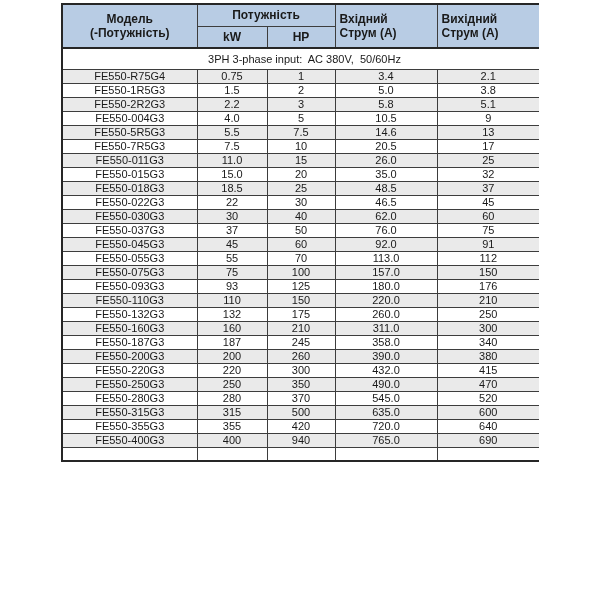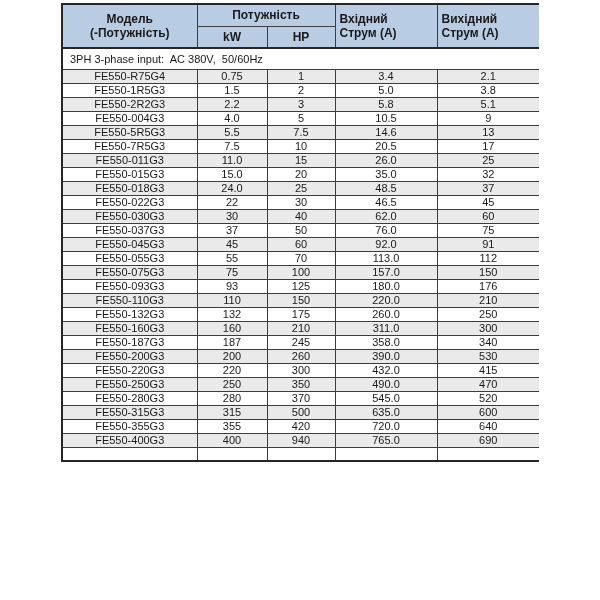--- a/index.html
+++ b/index.html
@@ -31,21 +31,21 @@
   thead tr{height:22px}
   thead th{
     background:var(--header-bg);
     font-size:12px;font-weight:bold;line-height:1.2;
   }
   .th-io{text-align:left;padding-left:4px}
   .hline{display:block}
   .section-row{height:21px}
   .section-row td{
     border-top:2px solid var(--outer-border);
-    text-align:left;padding-left:7px;font-size:11px;background:#ffffff;
+    text-align:center;padding-left:7px;font-size:11px;background:#ffffff;
   }
   #rows tr{height:14px}
   #rows td{font-size:11px}
   #rows tr:nth-child(odd){background:var(--alt-row-bg)}
   #rows tr:nth-child(even){background:#ffffff}
   .col-kw,.col-output_a{font-weight:normal}
   .partial{height:14px;background:#ffffff}
 </style>
 </head>
 <body>
@@ -137,21 +137,21 @@
         </tr>
         <tr>
           <td class="col-model">FE550-015G3</td>
           <td class="col-kw">15.0</td>
           <td class="col-hp">20</td>
           <td class="col-input_a">35.0</td>
           <td class="col-output_a">32</td>
         </tr>
         <tr>
           <td class="col-model">FE550-018G3</td>
-          <td class="col-kw">24.0</td>
+          <td class="col-kw">18.5</td>
           <td class="col-hp">25</td>
           <td class="col-input_a">48.5</td>
           <td class="col-output_a">37</td>
         </tr>
         <tr>
           <td class="col-model">FE550-022G3</td>
           <td class="col-kw">22</td>
           <td class="col-hp">30</td>
           <td class="col-input_a">46.5</td>
           <td class="col-output_a">45</td>
@@ -224,21 +224,21 @@
           <td class="col-kw">187</td>
           <td class="col-hp">245</td>
           <td class="col-input_a">358.0</td>
           <td class="col-output_a">340</td>
         </tr>
         <tr>
           <td class="col-model">FE550-200G3</td>
           <td class="col-kw">200</td>
           <td class="col-hp">260</td>
           <td class="col-input_a">390.0</td>
-          <td class="col-output_a">530</td>
+          <td class="col-output_a">380</td>
         </tr>
         <tr>
           <td class="col-model">FE550-220G3</td>
           <td class="col-kw">220</td>
           <td class="col-hp">300</td>
           <td class="col-input_a">432.0</td>
           <td class="col-output_a">415</td>
         </tr>
         <tr>
           <td class="col-model">FE550-250G3</td>

